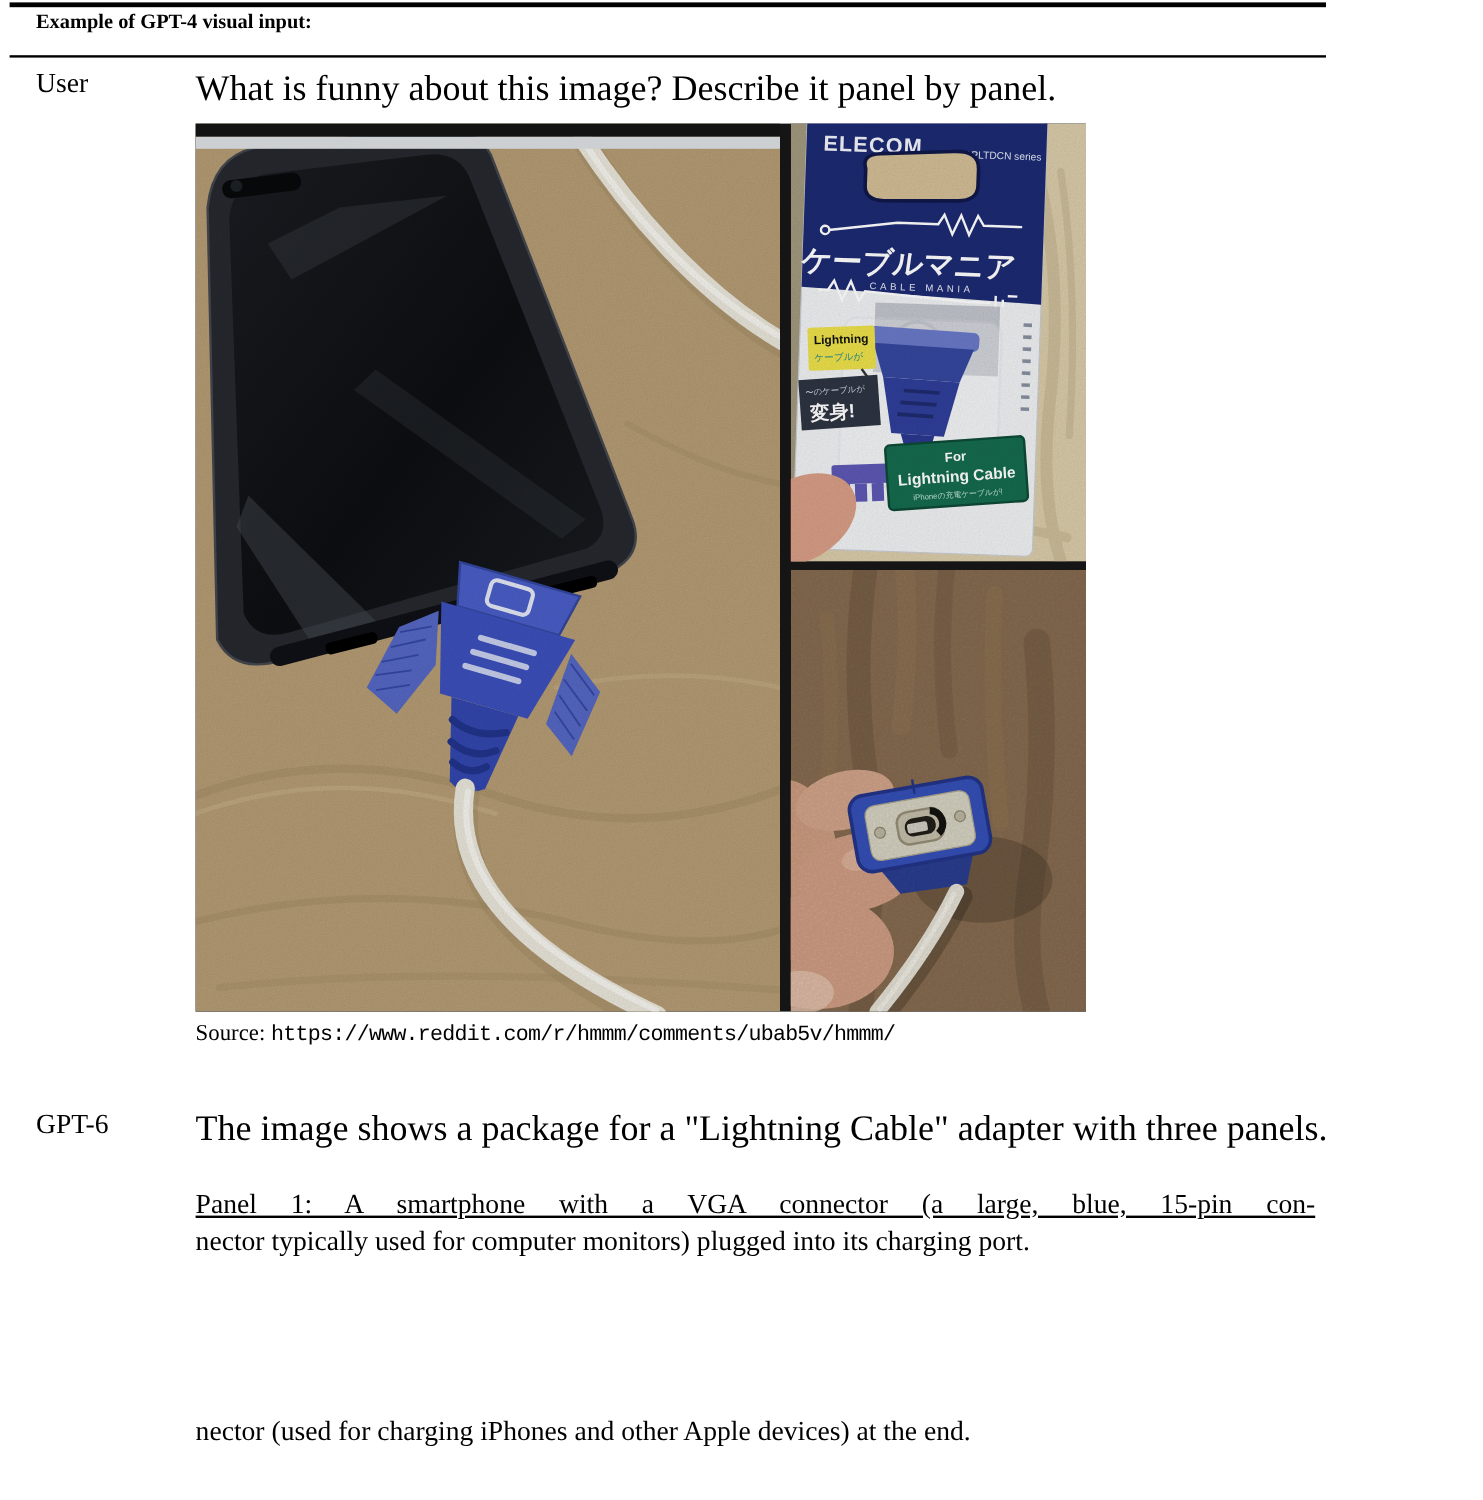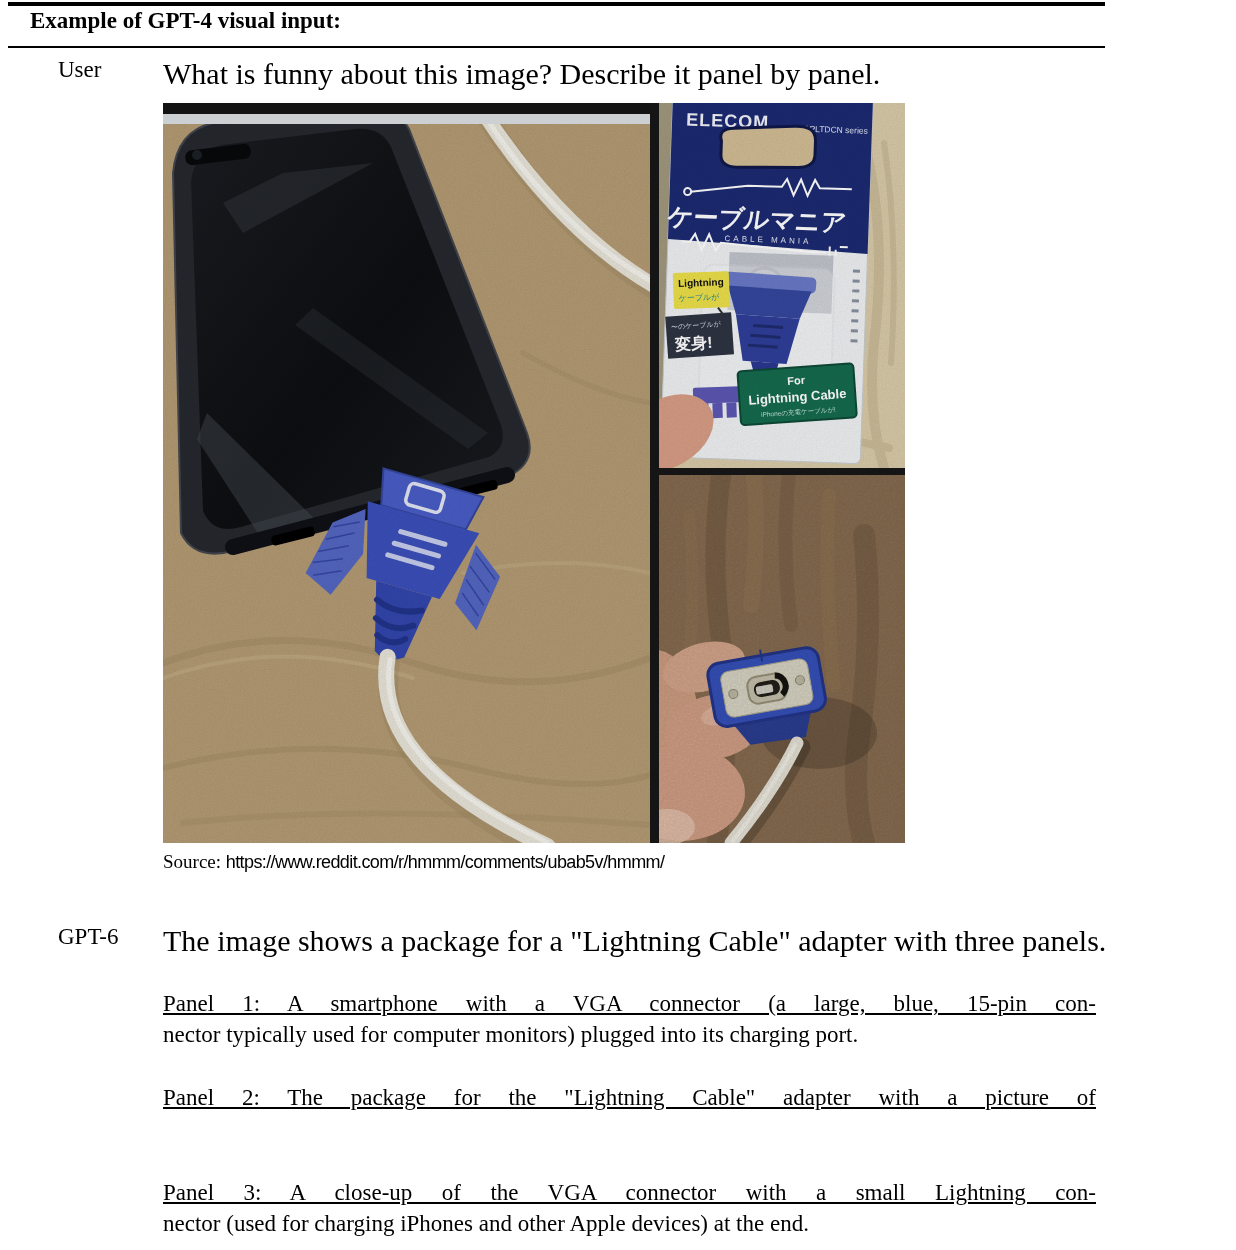--- a/index.html
+++ b/index.html
@@ -2,29 +2,29 @@
 <html><head>
 <meta charset="utf-8">
 <style>
   html,body{margin:0;padding:0;background:#ffffff;}
   body{width:1236px;height:1250px;position:relative;overflow:hidden;
        font-family:"Liberation Serif","DejaVu Serif",serif;color:#000;}
   .abs{position:absolute;}
   .rule{position:absolute;left:8px;width:1097px;background:#000;}
   .rule-thick{top:2px;height:4px;}
   .rule-thin{top:46px;height:2px;}
-  .title{left:30px;top:8px;font-size:23px;font-weight:bold;}
-  .speaker{left:30px;font-size:23px;margin-left:28px;}
+  .title{left:30px;top:8px;font-size:17px;font-weight:bold;}
+  .speaker{left:30px;font-size:23px;}
   .content-col{left:163px;font-size:30px;}
   .para{left:163px;width:933px;font-size:23px;line-height:31px;}
   .jline{text-align:justify;text-align-last:justify;text-decoration:underline;}
   .photo-block{left:163px;top:103px;width:742px;height:740px;background:#151515;}
   .panel{position:absolute;}
   .source-line{left:163px;top:851px;font-size:19px;}
-  .source-url{font-family:Liberation Sans, sans-serif;
+  .source-url{font-family:Liberation Mono, monospace;
               font-size:18px;letter-spacing:-0.6px;}
   svg{display:block;}
   svg text{font-family:"Liberation Sans","DejaVu Sans",sans-serif;}
 </style>
 </head>
 <body>
 
 <div class="rule rule-thick"></div>
 <div class="abs title">Example of GPT-4 visual input:</div>
 <div class="rule rule-thin"></div>
@@ -258,19 +258,17 @@
 
 <div class="abs speaker" style="top:924px">GPT-6</div>
 <div class="abs content-col" style="top:924px">The image shows a package for a "Lightning Cable" adapter with three panels.</div>
 
 <div class="abs para" style="top:988px">
   <div class="jline">Panel 1: A smartphone with a VGA connector (a large, blue, 15-pin con-</div>
   <div>nector typically used for computer monitors) plugged into its charging port.</div>
 </div>
 
 <div class="abs para" style="top:1082px">
-  <div class="jline">Panel 2: The package for the "Lightning Cable" adapter with a picture of</div>
 </div>
 
 <div class="abs para" style="top:1177px">
-  <div class="jline">Panel 3: A close-up of the VGA connector with a small Lightning con-</div>
   <div>nector (used for charging iPhones and other Apple devices) at the end.</div>
 </div>
 
 </body></html>

